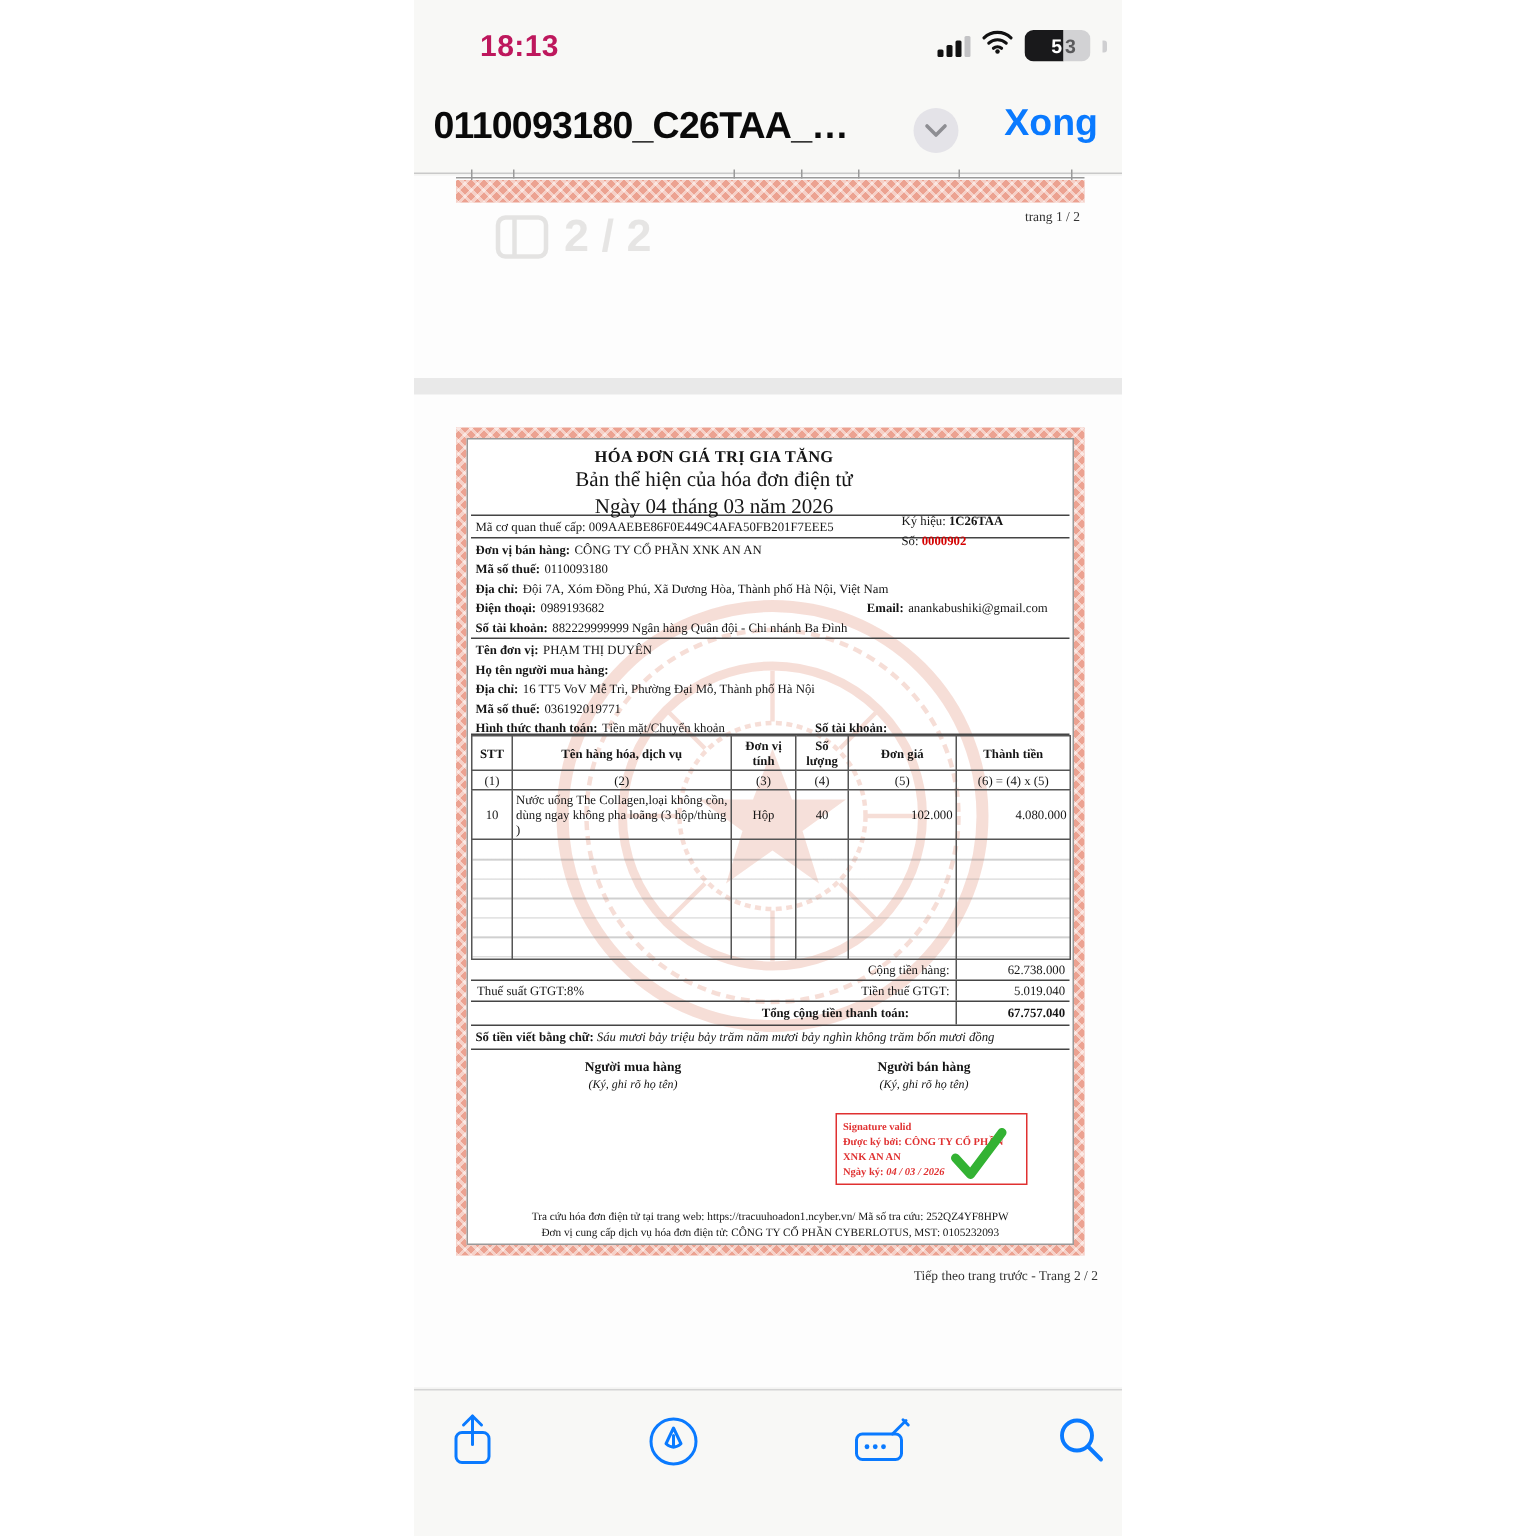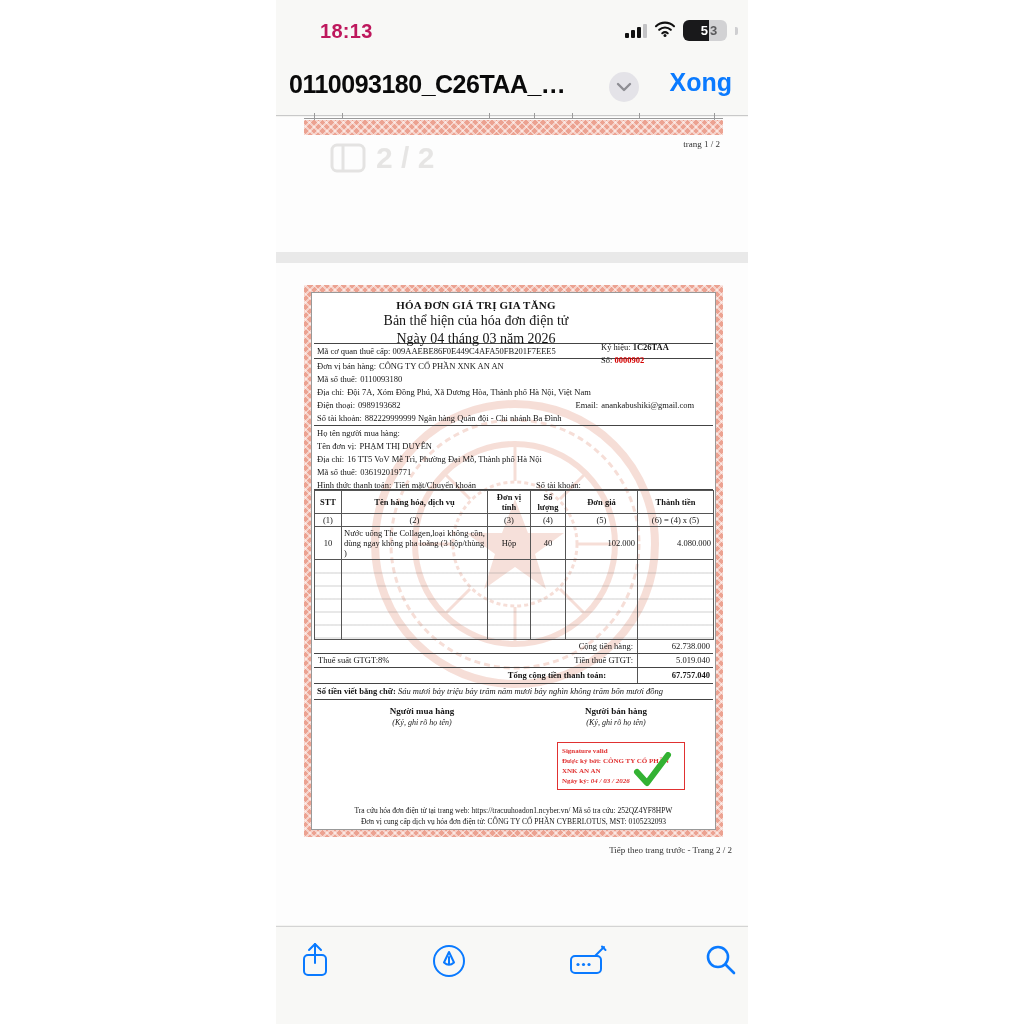--- a/index.html
+++ b/index.html
@@ -57,21 +57,21 @@
   .hdr { position:relative; height:49px; border-bottom:1px solid #444; }
   .hdr-center { position:absolute; left:40px; right:115px; top:4px; text-align:center; }
   .hdr-title { font-size:11px; font-weight:700; letter-spacing:.2px; }
   .hdr-sub, .hdr-date { font-size:14px; margin-top:2px; }
   .hdr-right { position:absolute; right:4px; top:6px; width:108px; font-size:8.5px; line-height:13px;margin-top:40px; }
   .red { color:#d40000; }
   .taxline { height:15px; line-height:15px; border-bottom:1px solid #444; padding-left:3px; }
 
   .sect { border-bottom:1px solid #444; padding:1px 3px; }
   .ln { line-height:13px; white-space:nowrap; overflow:hidden; }
-  .ln .lbl { font-weight:400; padding-right:3px;text-align:center; }
+  .ln .lbl { font-weight:700; padding-right:3px;text-align:center; }
   .ln2 { display:flex; }
   .ln2 .half2 { margin-left:175px; }
 
   table.items { width:100%; border-collapse:collapse; table-layout:fixed; }
   table.items th, table.items td { border:1px solid #555; font-size:8.5px; padding:1px 2px;
                                    background:transparent; }
   table.items th { font-weight:700; text-align:center; }
   td.c { text-align:center; } td.r { text-align:right; } td.l { text-align:left; }
   tr.emptyrow td { height:80px; border-top:1px solid #555; vertical-align:top;
     background-image:repeating-linear-gradient(to bottom, transparent 0 12px, rgba(120,120,120,.35) 12px 13px);
@@ -218,22 +218,22 @@
               <div class="ln"><span class="lbl">Mã số thuế:</span><span>0110093180</span></div>
               <div class="ln"><span class="lbl">Địa chỉ:</span><span>Đội 7A, Xóm Đồng Phú, Xã Dương Hòa, Thành phố Hà Nội, Việt Nam</span></div>
               <div class="ln ln2">
                 <span><span class="lbl">Điện thoại:</span><span>0989193682</span></span>
                 <span class="half2"><span class="lbl">Email:</span><span>anankabushiki@gmail.com</span></span>
               </div>
               <div class="ln"><span class="lbl">Số tài khoản:</span><span>882229999999 Ngân hàng Quân đội - Chi nhánh Ba Đình</span></div>
             </div>
 
             <div class="sect" style="height:64px">
+              <div class="ln"><span class="lbl">Tên đơn vị:</span><span>PHẠM THỊ DUYÊN</span></div>
               <div class="ln"><span class="lbl">Họ tên người mua hàng:</span></div>
-              <div class="ln"><span class="lbl">Tên đơn vị:</span><span>PHẠM THỊ DUYÊN</span></div>
               <div class="ln"><span class="lbl">Địa chỉ:</span><span>16 TT5 VoV Mễ Trì, Phường Đại Mỗ, Thành phố Hà Nội</span></div>
               <div class="ln"><span class="lbl">Mã số thuế:</span><span>036192019771</span></div>
               <div class="ln ln2">
                 <span><span class="lbl">Hình thức thanh toán:</span><span>Tiền mặt/Chuyển khoản</span></span>
                 <span class="half2" style="margin-left:60px"><span class="lbl">Số tài khoản:</span></span>
               </div>
             </div>
 
             <table class="items">
               <colgroup>

